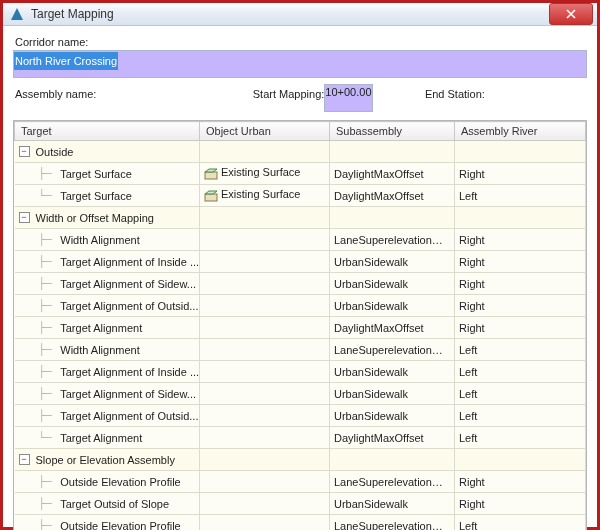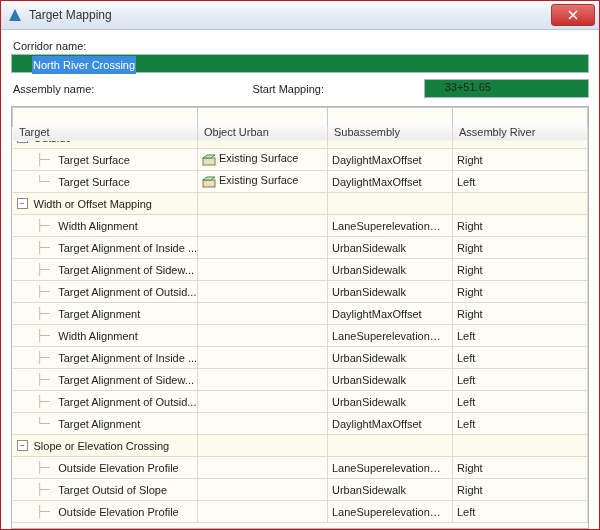--- a/index.html
+++ b/index.html
@@ -1,29 +1,29 @@
 <!DOCTYPE html>
 <html><head>
 <meta charset="utf-8">
 <style>
   html,body{margin:0;padding:0;font-family:"Segoe UI",Tahoma,sans-serif;font-size:11px;color:#222;background:#fff}
-  .window{width:600px;height:530px;border:1px solid #b91c1c;box-sizing:border-box;display:flex;flex-direction:column;background:#fff}
+  .window{width:600px;height:530px;border:3px solid #b91c1c;box-sizing:border-box;display:flex;flex-direction:column;background:#fff}
   .titlebar{height:28px;background:linear-gradient(to bottom,#fdfefe,#e7edf5 45%,#d9e3ef);border-bottom:1px solid #b9c7d8;display:flex;align-items:center;padding:0 4px 0 6px}
   .titlebar .app-icon{width:16px;height:16px;margin-right:6px;display:flex;align-items:center;justify-content:center}
   .titlebar .title{flex:1;font-size:12px;color:#333}
   .titlebar .close{width:42px;height:20px;border:1px solid #a33;border-radius:3px;background:linear-gradient(to bottom,#e57373,#c9302c);display:flex;align-items:center;justify-content:center}
   .body{flex:1;display:flex;flex-direction:column;padding:6px 10px 0 10px;box-sizing:border-box}
   .field-label{color:#222;margin:4px 0 2px 2px}
-  .text-input{height:19px;border:1px solid #a9b7c9;background:#15803d;padding:1px 20px;box-sizing:border-box;font-size:11px;color:#222}
+  .text-input{height:28px;border:1px solid #a9b7c9;background:#c4b5fd;padding:1px 0;box-sizing:border-box;font-size:11px;color:#222}
   .text-sel{background:#3a8de0;color:#fff;display:inline-block;padding:0 1px;line-height:18px}
   .row3{display:flex;gap:8px}
-  .row3 .col{flex:1;display:flex;flex-direction:column}
+  .row3 .col{flex:1;display:flex;}
   .grid{flex:1;margin-top:8px;border:1px solid #b5b5b5;background:#fefdf5;overflow:auto}
   table{border-collapse:collapse;width:100%;table-layout:fixed}
-  th{background:linear-gradient(to bottom,#fdfdfd,#ececec);border:1px solid #c8c8c8;text-align:left;font-weight:normal;padding:3px 6px;font-size:11px;color:#333;position:sticky;top:15px}
+  th{background:linear-gradient(to bottom,#fdfdfd,#ececec);border:1px solid #c8c8c8;text-align:left;font-weight:normal;padding:3px 6px;font-size:11px;color:#333;position:sticky;top:0}
   td{border-bottom:1px solid #dcdccc;border-right:1px solid #dcdccc;padding:2px 4px;height:17px;white-space:nowrap;overflow:hidden;text-overflow:ellipsis;background:#fefdf5}
   tr.group td{background:#fdfbec;font-weight:normal}
   .tree{display:flex;align-items:center;gap:2px}
   .tree .conn{color:#b8b8a0;font-family:monospace;white-space:pre}
   .exp{width:9px;height:9px;border:1px solid #8a8a8a;display:inline-flex;align-items:center;justify-content:center;font-size:9px;line-height:7px;color:#444;background:#fff;margin-right:4px}
   .cell-icon{width:14px;height:14px;margin-right:3px;display:inline-flex;align-items:center;justify-content:center;vertical-align:middle}
   .col-target{width:185px}
   .col-obj{width:130px}
   .col-sub{width:125px}
   .col-grp{width:auto}
@@ -51,23 +51,24 @@
     <div class="text-input">
       <span class="text-sel">North River Crossing</span>
     </div>
 
     <div class="row3" style="margin-top:6px">
       <div class="col" style="flex:1.4">
         <div class="field-label">Assembly name:</div>
       </div>
       <div class="col">
         <div class="field-label">Start Mapping:</div>
+        <div class="text-input">10+00.00</div>
       </div>
       <div class="col">
-        <div class="text-input">33+51.65</div>
+        <div class="field-label">End Station:</div>
       </div>
     </div>
 
     <div class="grid">
       <table>
         <colgroup>
           <col class="col-target">
             <col class="col-obj">
             <col class="col-sub">
             <col class="col-grp">
@@ -242,21 +243,21 @@
                 </span>
               </td>
               <td><span><none></none></span></td>
               <td>DaylightMaxOffset</td>
               <td>Left</td>
             </tr>
             <tr class="group">
               <td>
                 <span class="tree">
                   <span class="exp">−</span>
-                  <span>Slope or Elevation Crossing</span>
+                  <span>Slope or Elevation Assembly</span>
                 </span>
               </td>
               <td></td>
               <td></td>
               <td></td>
             </tr>
             <tr>
               <td>
                 <span class="tree">
                   <span class="conn">   ├─ </span>

